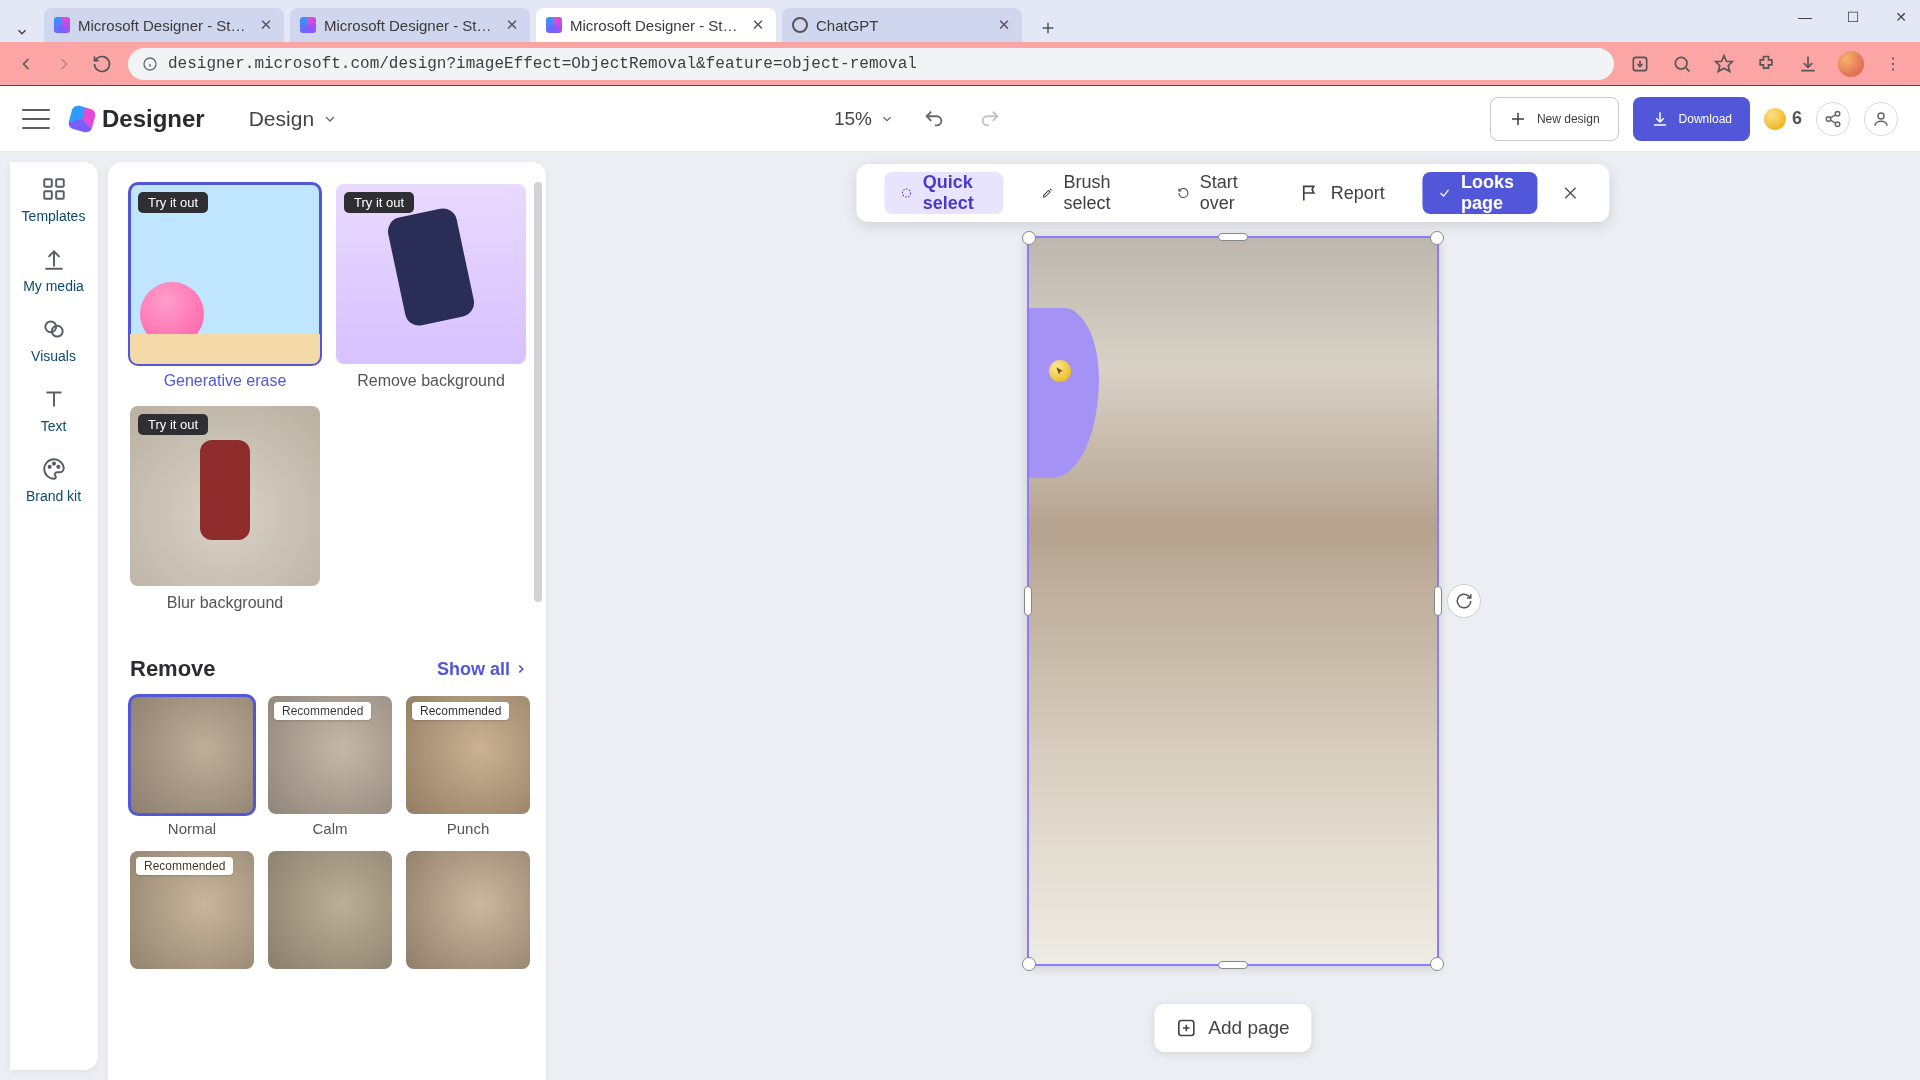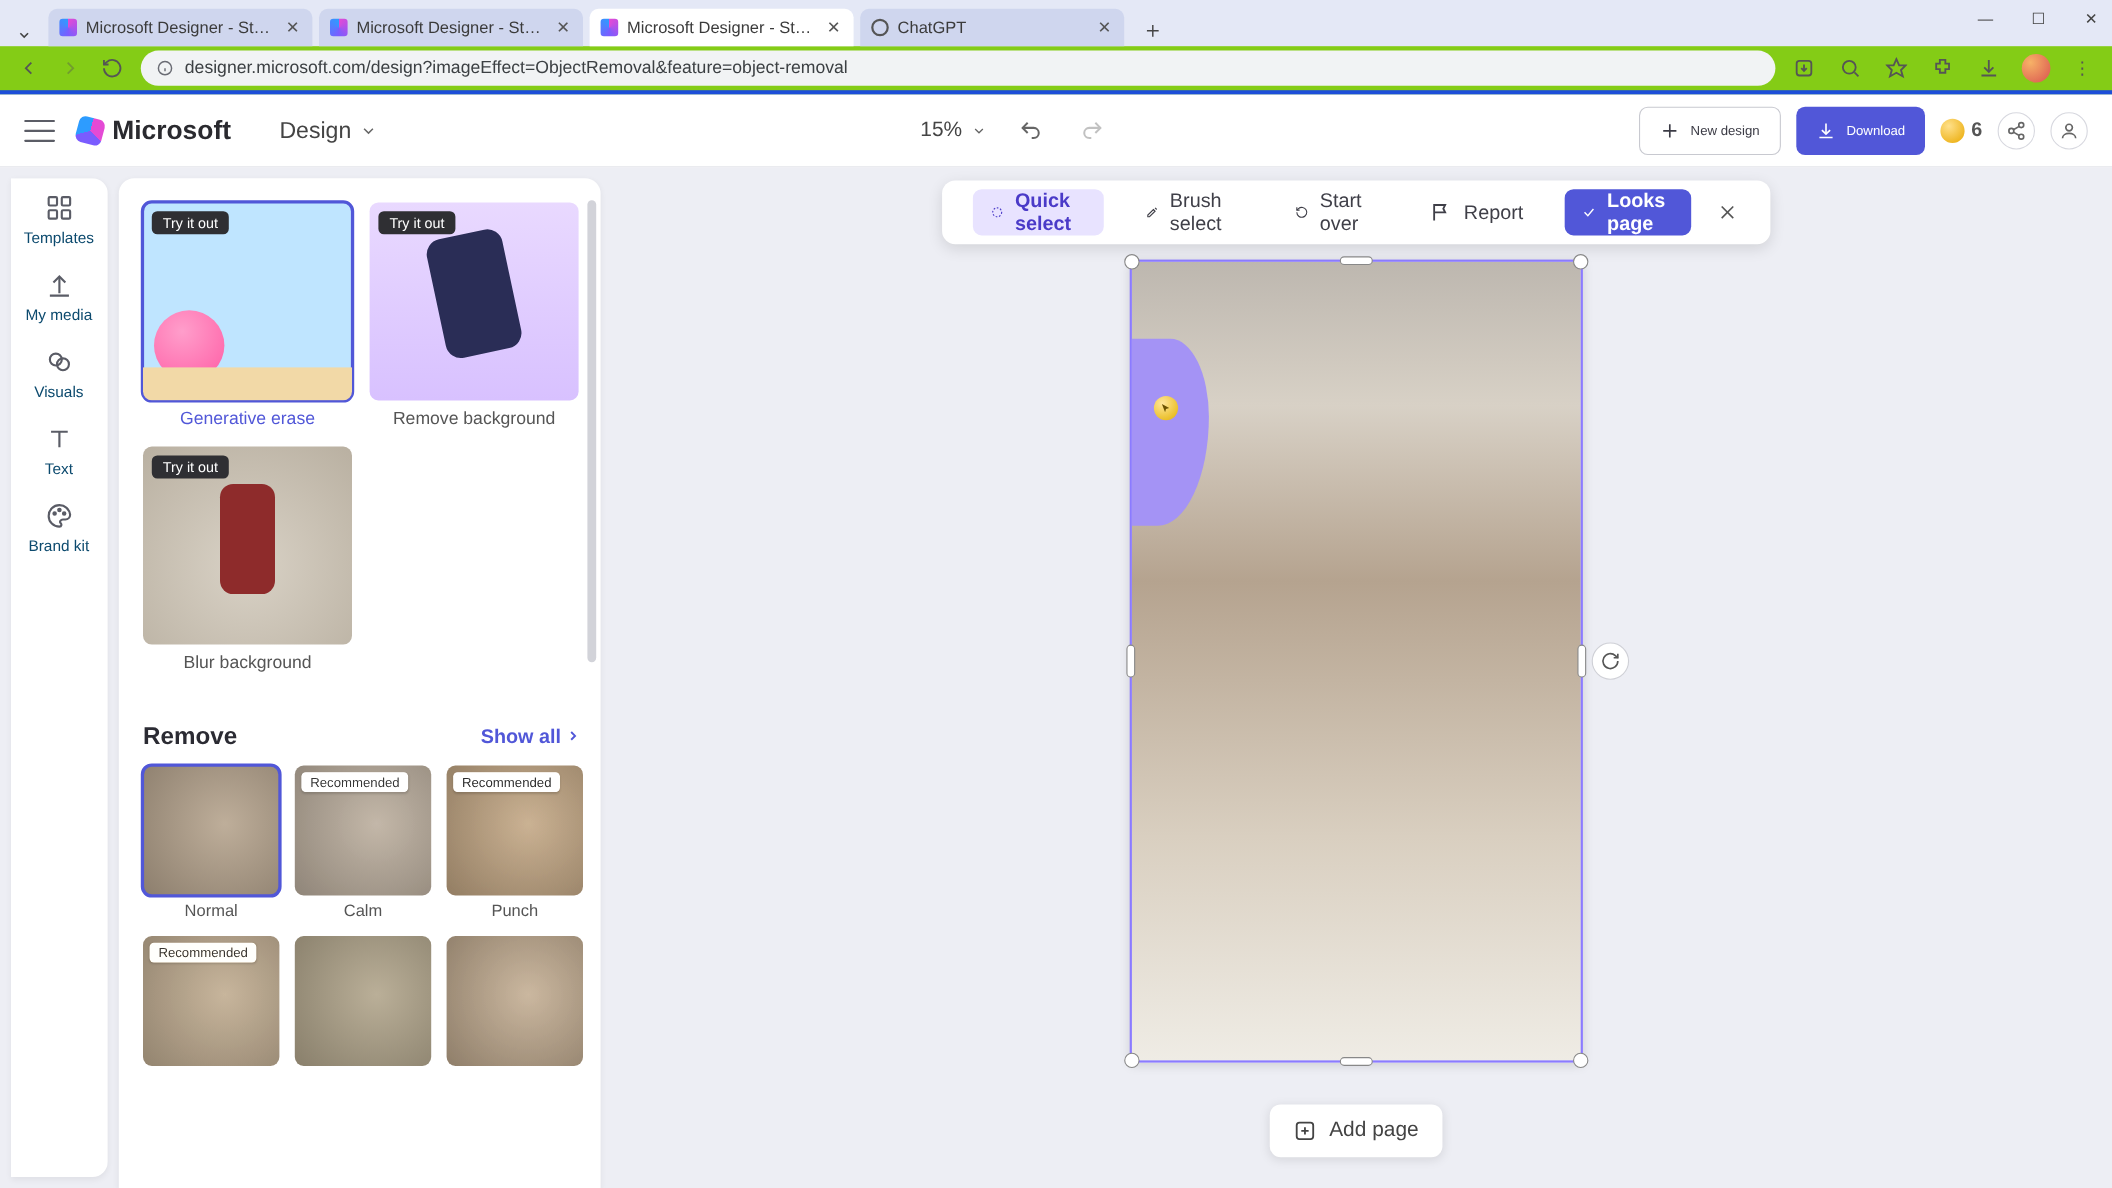--- a/index.html
+++ b/index.html
@@ -9,21 +9,21 @@
   .tabbar { height: 42px; display: flex; align-items: flex-end; padding: 0 12px; gap: 6px; }
   .tabs-menu-chevron { width: 20px; height: 20px; display:flex; align-items:center; justify-content:center; color:#444; margin-right:6px; cursor:pointer;}
   .tab { height: 34px; width: 240px; background: #cfd6ee; border-radius: 8px 8px 0 0; display:flex; align-items:center; padding: 0 10px; gap:8px; font-size: 15px; color:#3b3b3b; position:relative; }
   .tab.active { background:#fff; }
   .tab .favicon { width:16px; height:16px; }
   .tab .title { flex:1; white-space:nowrap; overflow:hidden; text-overflow:ellipsis; }
   .tab .close { width:16px; height:16px; display:flex; align-items:center; justify-content:center; color:#555; cursor:pointer;}
   .newtab { width:28px; height:28px; display:flex; align-items:center; justify-content:center; color:#444; cursor:pointer; margin-left:6px; }
   .win-controls { position:absolute; right:6px; top:4px; display:flex; gap:22px; color:#444; }
   .win-controls span { width:26px; height:26px; display:flex; align-items:center; justify-content:center; cursor:pointer; font-size:14px;}
-  .addrbar { height:44px; background:#84cc16; display:flex; align-items:center; padding: 0 14px; gap:14px; border-bottom:4px solid #1d4ed8;}
+  .addrbar { height:44px; background:#fca5a5; display:flex; align-items:center; padding: 0 14px; gap:14px; border-bottom:1px solid #1d4ed8;font-family:Liberation Mono, monospace;}
   .nav-btn { width:24px; height:24px; display:flex; align-items:center; justify-content:center; color:#555; }
   .addr-input { flex:1; height:32px; border-radius:16px; background:#f1f3f4; display:flex; align-items:center; padding:0 14px; gap:10px; color:#3c4043; font-size:16px;}
   .addr-actions { display:flex; gap:18px; align-items:center; color:#555;}
   .avatar { width:26px; height:26px; border-radius:50%; background: radial-gradient(circle at 30% 30%, #f7b267, #d9534f); }
   .dots { letter-spacing:2px; }
   
   .app { height: calc(1080px - 86px); background:#edeef4; display:flex; flex-direction:column;}
   .app-header { height:66px; background:#fff; display:flex; align-items:center; padding:0 22px; gap:20px; border-bottom:1px solid #e8e9ee;}
   .hamburger { width:28px; height:20px; display:flex; flex-direction:column; justify-content:space-between; cursor:pointer;}
   .hamburger div { height:2px; background:#5b5d66; border-radius:2px;}
@@ -199,21 +199,21 @@
 <div class="app">
 
   <div class="app-header">
     <div class="hamburger">
         <div></div>
         <div></div>
         <div></div>
       </div>
     <div class="logo">
       <span class="logo-mark"></span>
-      <span>Microsoft</span>
+      <span>Designer</span>
     </div>
     <div class="design-dd">
       <span>Design</span>
       <svg width="16" height="16" viewBox="0 0 24 24" fill="none" stroke="#666" stroke-width="2">
           <polyline points="6 9 12 15 18 9"></polyline>
         </svg>
     </div>
 
     <div class="header-center">
       <div class="zoom">

